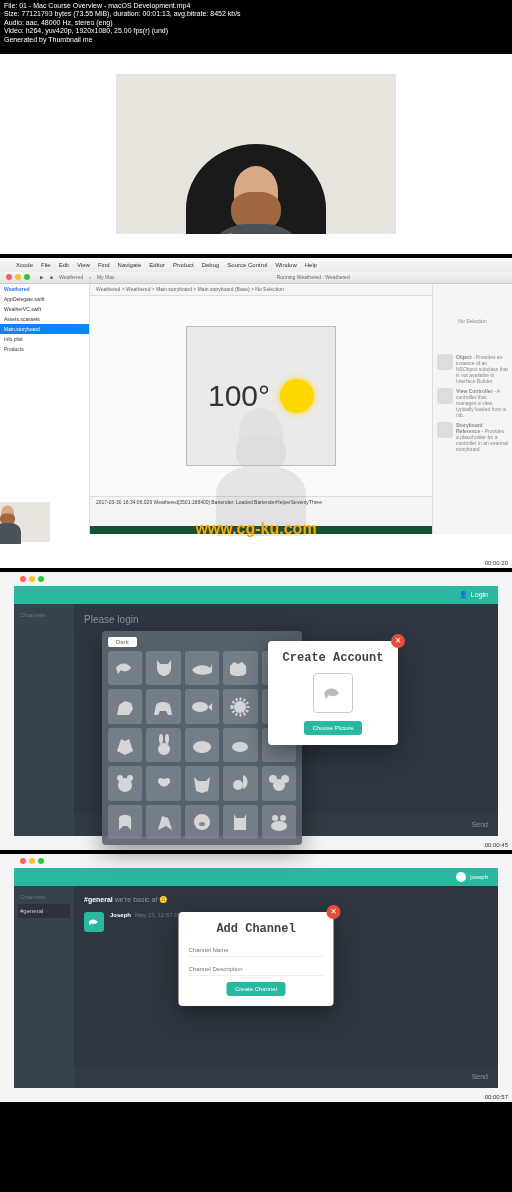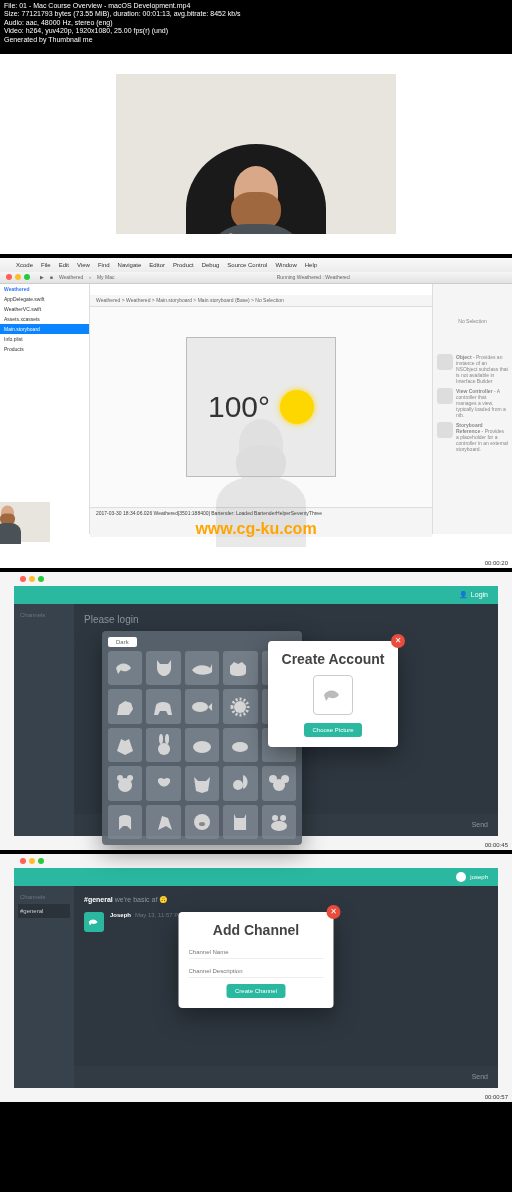--- a/index.html
+++ b/index.html
@@ -19,21 +19,21 @@
 .section2 { background: #fff; height: 310px; position: relative; margin-top: 4px; font-family: -apple-system, Helvetica, sans-serif; color: #333; }
 .xcode-menubar { background: linear-gradient(#f8f8f8,#ececec); height: 14px; display: flex; align-items: center; padding: 0 8px; font-size: 6px; gap: 8px; color: #333; }
 .traffic { display: flex; gap: 3px; margin-right: 4px; }
 .dot { width: 6px; height: 6px; border-radius: 50%; }
 .tred { background: #ff5f56; } .tyel { background: #ffbd2e; } .tgrn { background: #27c93f; }
 .xcode-tb { background: linear-gradient(#f5f5f5,#e2e2e2); height: 12px; display: flex; align-items: center; padding: 0 6px; gap: 6px; font-size: 5px; color: #666; border-bottom: 1px solid #ccc; }
 .xcode-body { display: flex; height: 250px; }
 .xc-nav { width: 90px; background: #fff; border-right: 1px solid #ddd; font-size: 5px; }
 .xc-nav-item { padding: 2px 4px; display: block; }
 .xc-nav-sel { background: #0a84ff; color: #fff; }
-.xc-mid { flex: 1; background: #f9a8d4; position: relative; margin-top: 11px; }
+.xc-mid { flex: 1; background: #14532d; position: relative; }
 .xc-crumb { height: 12px; background: #f5f5f5; border-bottom: 1px solid #ddd; font-size: 5px; padding: 2px 6px; color: #666; }
 .xc-canvas { background: #fafafa; height: 200px; position: relative; display: flex; align-items: center; justify-content: center; }
 .weather-card { width: 150px; height: 140px; background: rgba(200,200,200,0.3); border: 1px solid #bbb; display: flex; align-items: center; justify-content: center; gap: 10px; position: relative; }
 .temp { font-size: 30px; color: #333; font-weight: 200; }
 .sun { width: 34px; height: 34px; background: #ffd700; border-radius: 50%; box-shadow: 0 0 6px #ffd700; }
 .ghost-person { position: absolute; opacity: 0.12; left: 50%; top: 50%; transform: translate(-50%,-50%); }
 .xc-right { width: 80px; background: #f5f5f5; border-left: 1px solid #ddd; font-size: 5px; padding: 4px; color: #888; }
 .xc-lib-item { display: flex; gap: 3px; margin-top: 4px; }
 .xc-lib-ic { width: 16px; height: 16px; background: #ddd; border-radius: 3px; flex-shrink: 0; }
 .pip { position: absolute; left: 0; bottom: 26px; width: 50px; height: 40px; background: #e8e4de; z-index: 5; }
@@ -52,21 +52,21 @@
 .pls-login { color: #8a95a0; font-size: 10px; }
 .msgbar { position: absolute; left: 0; right: 0; bottom: 0; height: 22px; background: #323b44; display: flex; align-items: center; justify-content: flex-end; padding: 0 10px; }
 .send { color: #8a95a0; font-size: 7px; }
 .icon-picker { position: absolute; left: 88px; top: 45px; width: 200px; background: rgba(90,100,110,0.92); border-radius: 4px; padding: 6px; z-index: 5; box-shadow: 0 8px 24px rgba(0,0,0,0.4); }
 .picker-tab { background: #fff; color: #666; font-size: 6px; padding: 2px 8px; display: inline-block; border-radius: 2px; margin-bottom: 4px; }
 .icon-grid { display: grid; grid-template-columns: repeat(5, 1fr); gap: 4px; }
 .icon-cell { aspect-ratio: 1; background: rgba(130,140,150,0.7); border-radius: 3px; display: flex; align-items: center; justify-content: center; color: #ddd; }
 .icon-cell svg { width: 70%; height: 70%; fill: #d5d5d5; }
 .create-modal { position: absolute; right: 100px; top: 55px; width: 130px; background: #fff; border-radius: 4px; padding: 10px; z-index: 6; box-shadow: 0 8px 24px rgba(0,0,0,0.4); text-align: center; }
 .close-x { position: absolute; right: -7px; top: -7px; width: 14px; height: 14px; background: #e74c3c; border-radius: 50%; color: #fff; font-size: 8px; display: flex; align-items: center; justify-content: center; }
-.modal-title { color: #444; font-size: 14px; font-weight: bold; margin-bottom: 8px; }
+.modal-title { color: #444; font-size: 12px; font-weight: bold; margin-bottom: 8px; font-family: Liberation Mono, monospace; }
 .avatar-box { width: 40px; height: 40px; border: 1px solid #ccc; border-radius: 4px; margin: 0 auto 8px; display: flex; align-items: center; justify-content: center; }
 .teal-btn { background: #2ab8a0; color: #fff; font-size: 6px; padding: 4px 8px; border-radius: 3px; display: inline-block; }
 .ts3, .ts4 { position: absolute; right: 4px; bottom: 2px; font-size: 6px; color: #333; }
 
 .section4 .app-win { height: 220px; }
 .channel-hdr { color: #8a95a0; font-size: 7px; }
 .msg-row { display: flex; gap: 6px; margin-top: 8px; align-items: flex-start; }
 .msg-av { width: 20px; height: 20px; background: #2ab8a0; border-radius: 3px; display: flex; align-items: center; justify-content: center; }
 .msg-meta { font-size: 6px; }
 .msg-name { color: #fff; font-weight: bold; }

